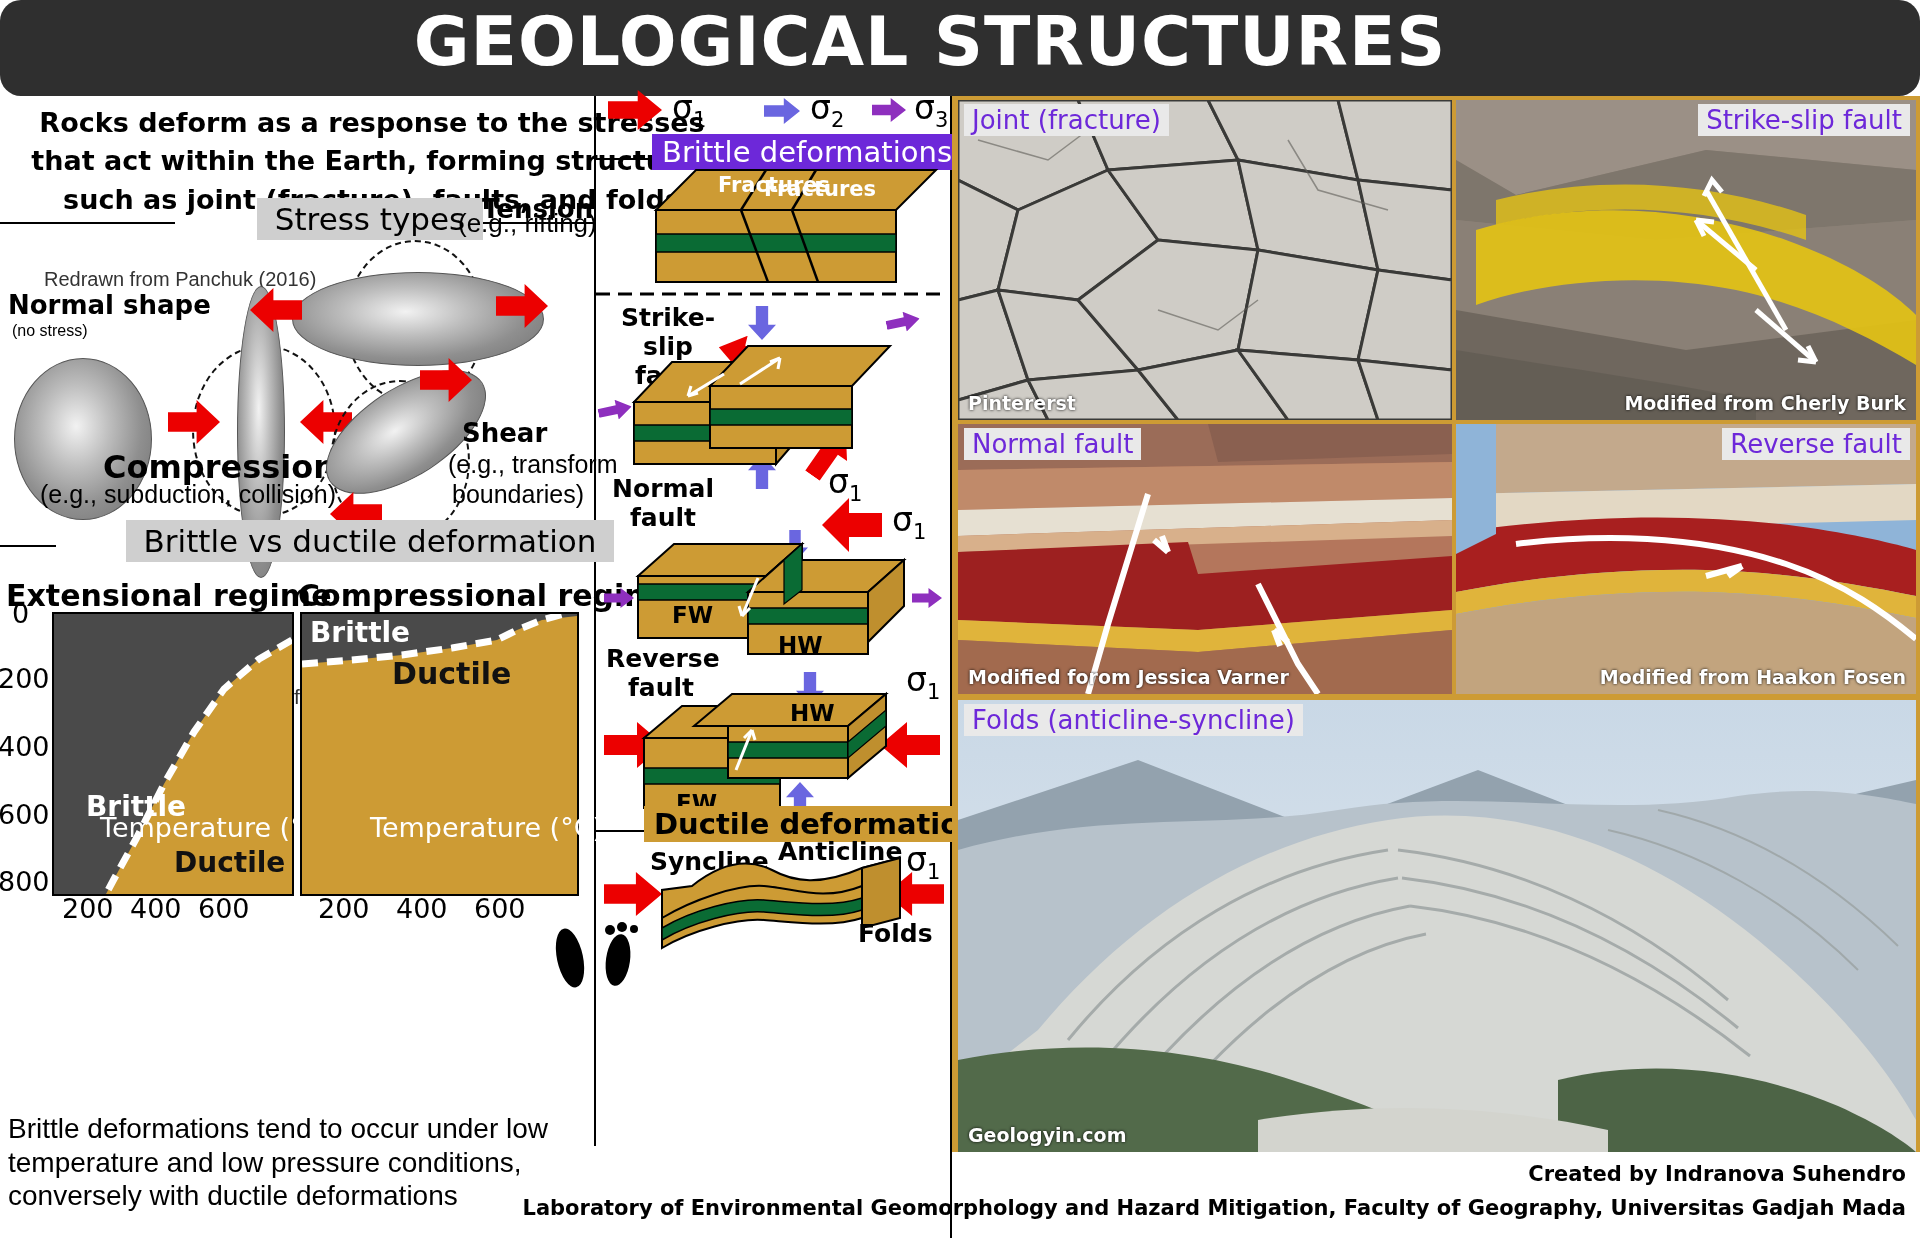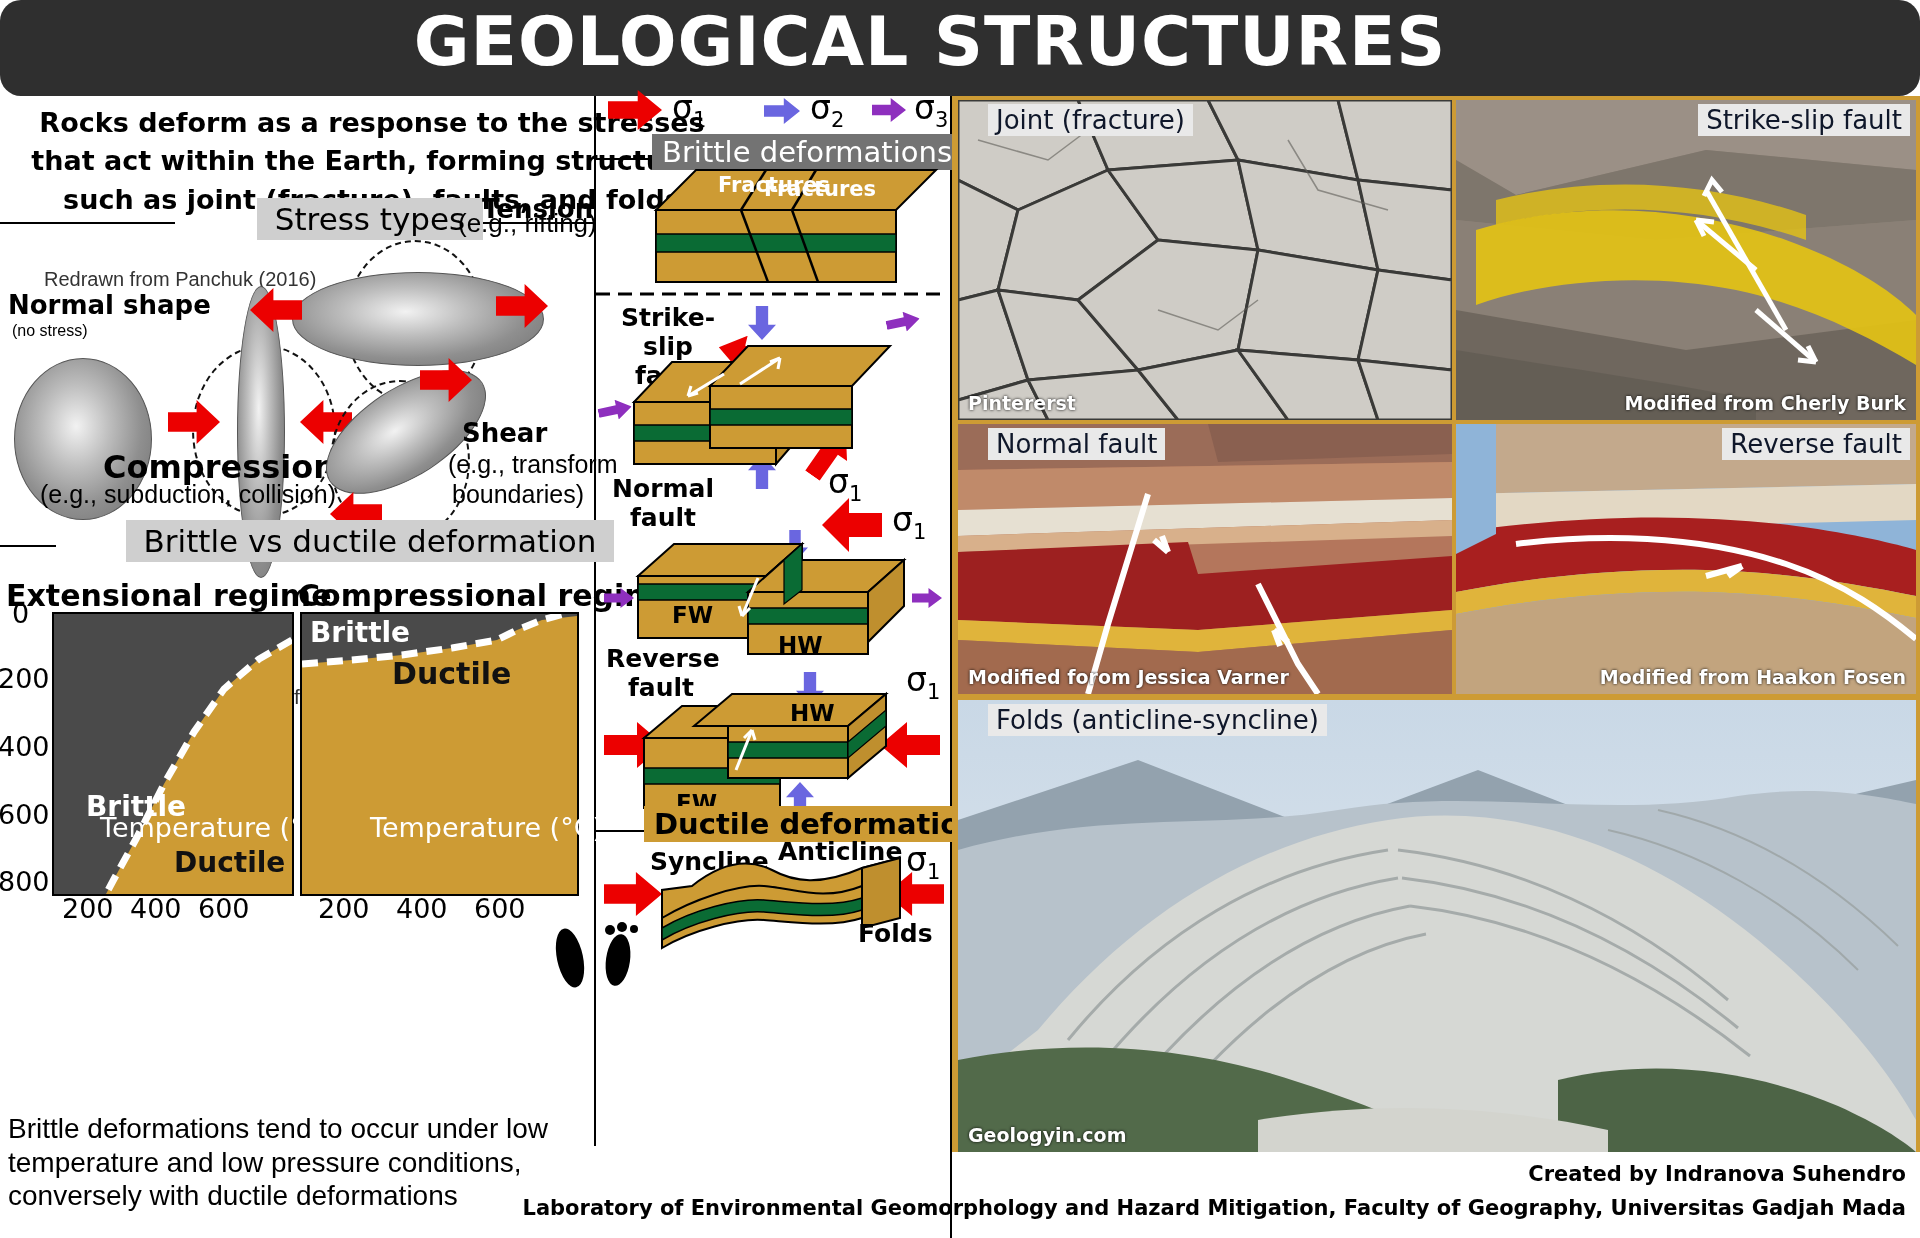--- a/index.html
+++ b/index.html
@@ -42,33 +42,33 @@
   .ar-right{clip-path:polygon(0 28%,55% 28%,55% 0,100% 50%,55% 100%,55% 72%,0 72%);}
   .ar-left{clip-path:polygon(100% 28%,45% 28%,45% 0,0 50%,45% 100%,45% 72%,100% 72%);}
   .blue{background:#6a66e0;}
   .purple{background:#8e2fbe;}
   .ar-down{clip-path:polygon(28% 0,72% 0,72% 55%,100% 55%,50% 100%,0 55%,28% 55%);}
   .ar-up{clip-path:polygon(28% 100%,72% 100%,72% 45%,100% 45%,50% 0,0 45%,28% 45%);}
   .plot{position:absolute;border:2px solid #000;overflow:hidden;background:#737373;}
   .axis-lab{position:absolute;font-size:27px;font-family:"DejaVu Sans",sans-serif;}
 
   
-  .banner-dark{background:#737373;color:#fff;font-size:29px;padding:1px 10px;
+  .banner-dark{background:#6d28d9;color:#fff;font-size:29px;padding:1px 10px;
      display:inline-block;font-family:"DejaVu Sans",sans-serif;}
   .banner-gold{background:#cd9b34;color:#000;font-size:29px;padding:1px 10px;
      display:inline-block;font-weight:bold;font-family:"DejaVu Sans",sans-serif;}
   .mid-lab{font-weight:bold;font-size:25px;font-family:"DejaVu Sans",sans-serif;
      line-height:1.15;}
   .sig{font-size:33px;font-family:"DejaVu Sans",sans-serif;}
   .sig sub{font-size:21px;}
 
   
   .photo{position:absolute;overflow:hidden;}
-  .photo-cap{position:absolute;background:#e9e9e9;color:#0f172a;font-size:26px;
-     padding:1px 8px;font-family:"DejaVu Sans",sans-serif;margin-left:24px;}
+  .photo-cap{position:absolute;background:#e9e9e9;color:#6d28d9;font-size:26px;
+     padding:1px 8px;font-family:"DejaVu Sans",sans-serif;}
   .photo-cap-w{position:absolute;color:#fff;font-size:19px;font-weight:bold;
      font-family:"DejaVu Sans",sans-serif;text-shadow:0 0 3px #000;}
 
   #footer-credit{position:absolute;right:14px;top:1162px;font-size:21px;
      font-weight:bold;font-family:"DejaVu Sans",sans-serif;}
   #footer-lab{position:absolute;right:14px;top:1196px;font-size:21px;
      font-weight:bold;font-family:"DejaVu Sans",sans-serif;}
   #bottom-note{position:absolute;left:8px;top:1112px;width:620px;font-size:28px;
      line-height:1.2;}
 </style>

